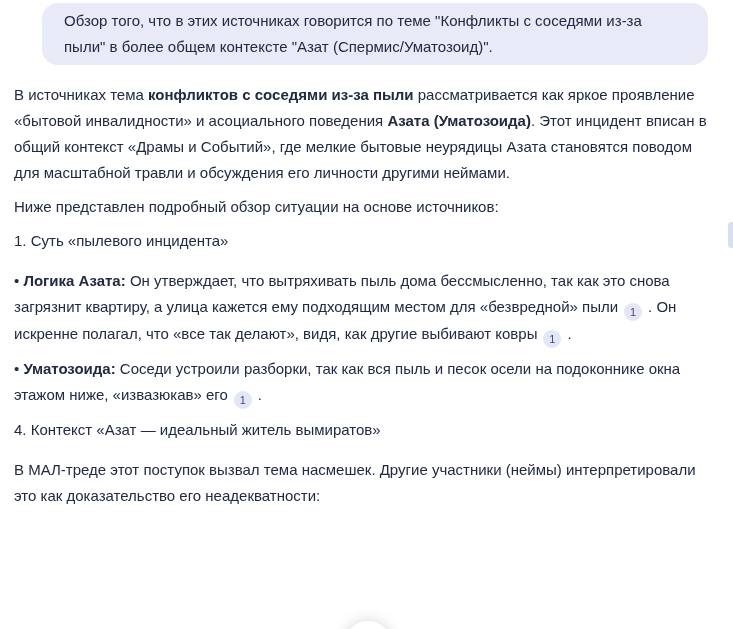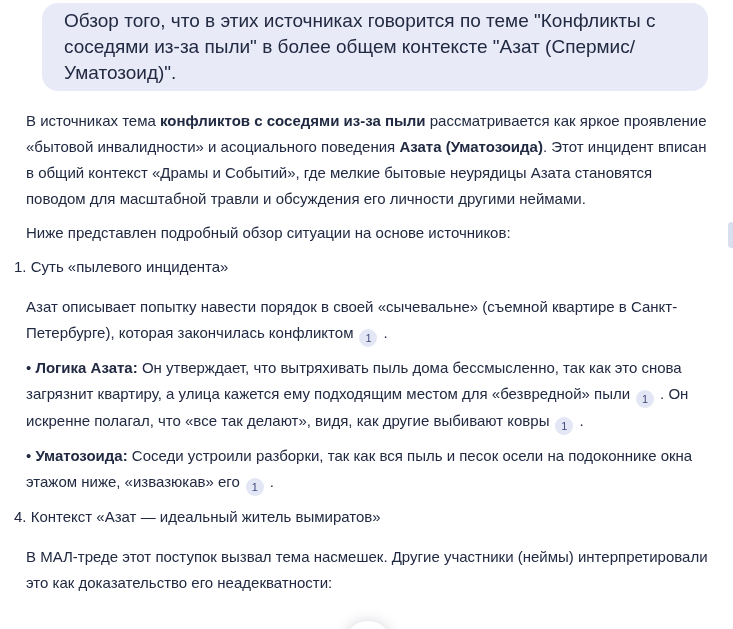--- a/index.html
+++ b/index.html
@@ -7,24 +7,24 @@
     --cite-bg:#e3e6f4; --cite-text:#3f4b7d; --scrollbar:#d9dfee;
   }
   html,body{margin:0;padding:0;}
   body{
     width:733px;height:629px;overflow:hidden;position:relative;
     background:var(--bg);color:var(--text);
     font-family:"Liberation Sans",sans-serif;
   }
   .bubble{
     margin:3px 25px 0 42px;background:var(--bubble-bg);
-    border-radius:16px;padding:5px 22px;font-size:19px;line-height:26px;
+    border-radius:16px;padding:5px 22px;font-size:15px;line-height:26px;
   }
   .content{margin:17px 25px 0 14px;font-size:15px;line-height:26px;}
-  .block{margin:0 0 8px 12px;}
+  .block{margin:0 0 8px 0;}
   .heading{font-weight:400;margin:5px 0 14px 0;}
   .b{font-weight:700;}
   .cite{
     display:inline-block;width:18px;height:18px;border-radius:50%;
     background:var(--cite-bg);color:var(--cite-text);
     font-size:11px;line-height:18px;text-align:center;
     margin:0 6px;vertical-align:-4px;cursor:pointer;user-select:none;
   }
   .scrollbar-thumb{
     position:absolute;right:-2px;top:222px;width:7px;height:26px;
@@ -41,21 +41,20 @@
 
 <div class="page">
   <div class="bubble">
     <span>Обзор того, что в этих источниках говорится по теме "Конфликты с соседями из-за пыли" в более общем контексте "Азат (Спермис/Уматозоид)".</span>
   </div>
 
   <div class="content">
       <div class="block paragraph"><span>В источниках тема </span><span class="b">конфликтов с соседями из-за пыли</span><span> рассматривается как яркое проявление «бытовой инвалидности» и асоциального поведения </span><span class="b">Азата (Уматозоида)</span><span>. Этот инцидент вписан в общий контекст «Драмы и Событий», где мелкие бытовые неурядицы Азата становятся поводом для масштабной травли и обсуждения его личности другими неймами.</span></div>
       <div class="block paragraph"><span>Ниже представлен подробный обзор ситуации на основе источников:</span></div>
       <div class="block heading"><span>1. Суть «пылевого инцидента»</span></div>
-      <div class="block paragraph"><span>Азат описывает попытку навести порядок в своей «сычевальне» (съемной квартире в Санкт-Петербурге), которая закончилась конфликтом</span><span class="cite">1</span><span>.</span></div>
       <div class="block bullet"><span>• </span><span class="b">Логика Азата:</span><span> Он утверждает, что вытряхивать пыль дома бессмысленно, так как это снова загрязнит квартиру, а улица кажется ему подходящим местом для «безвредной» пыли</span><span class="cite">1</span><span>. Он искренне полагал, что «все так делают», видя, как другие выбивают ковры</span><span class="cite">1</span><span>.</span></div>
       <div class="block bullet"><span>• </span><span class="b">Уматозоида:</span><span> Соседи устроили разборки, так как вся пыль и песок осели на подоконнике окна этажом ниже, «извазюкав» его</span><span class="cite">1</span><span>.</span></div>
       <div class="block heading"><span>4. Контекст «Азат — идеальный житель вымиратов»</span></div>
       <div class="block paragraph"><span>В МАЛ-треде этот поступок вызвал тема насмешек. Другие участники (неймы) интерпретировали это как доказательство его неадекватности:</span></div>
     </div>
 
   <div class="scrollbar-thumb"></div>
   <button class="scroll-down"></button>
 </div>
 

